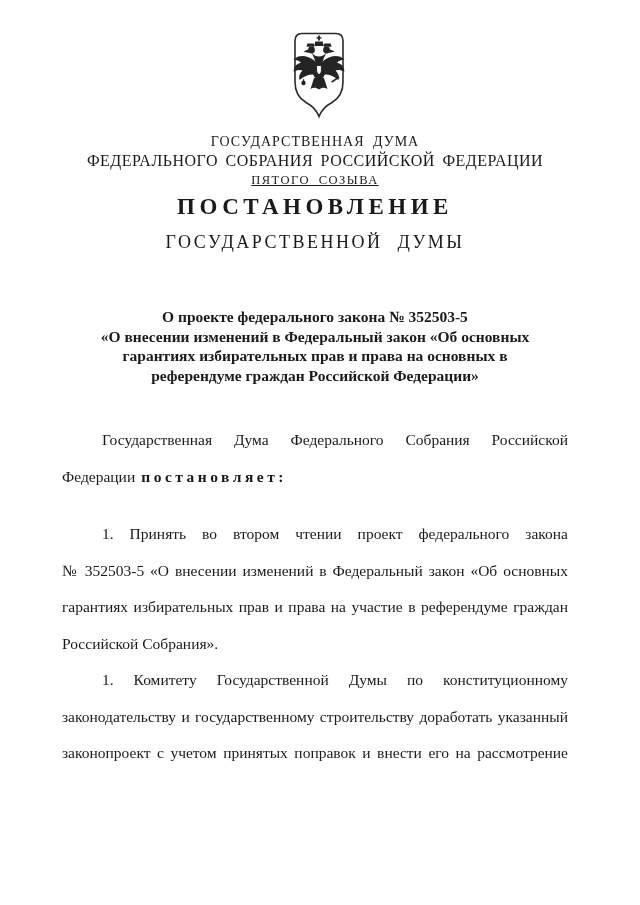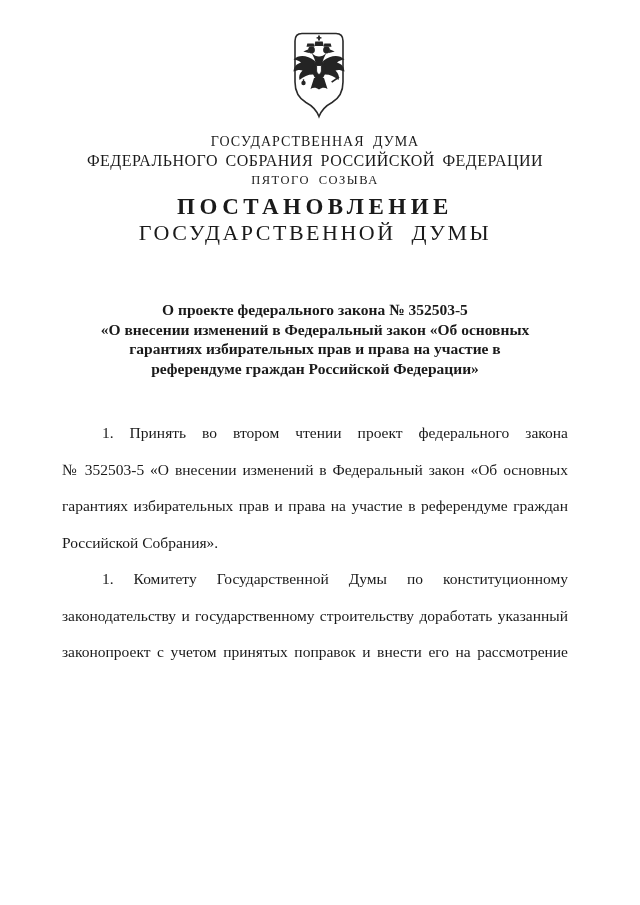--- a/index.html
+++ b/index.html
@@ -10,23 +10,23 @@
     color:#1a1a1a;
     font-family:"Liberation Serif","DejaVu Serif",serif;
     box-sizing:border-box;
     padding:28px 72px 0 62px;
     overflow:hidden;
   }
   .emblem-wrap { text-align:center; margin-bottom:16px; transform:translateX(4px); height:90px; }
   .center { text-align:center; }
   .lh1 { font-size:14px; letter-spacing:1px; word-spacing:4px; }
   .lh2 { font-size:16px; letter-spacing:0.5px; word-spacing:3px; margin-top:2px; }
-  .lh3 { font-size:12.5px; letter-spacing:1.5px; word-spacing:4px; margin-top:3px; }
+  .lh3 { font-size:12.5px; letter-spacing:1.5px; word-spacing:4px; margin-top:3px;text-decoration:underline; }
   .t1 { font-size:23px; font-weight:bold; letter-spacing:4.5px; margin-top:6px; }
-  .t2 { font-size:22px; letter-spacing:2.5px; word-spacing:8px; margin-top:0px; }
+  .t2 { font-size:18px; letter-spacing:2.5px; word-spacing:8px; margin-top:12px; }
   .subject {
     margin-top:54px;
     font-weight:bold;
     font-size:15.5px;
     line-height:19.5px;
     text-align:center;
   }
   .bodytext { margin-top:37px; font-size:15.5px; line-height:36.5px; }
   .bline { text-align:justify; text-align-last:justify; }
   .bline.lastline { text-align:left; text-align-last:left; }
@@ -69,26 +69,32 @@
   <div class="lh1 center">ГОСУДАРСТВЕННАЯ ДУМА</div>
   <div class="lh2 center">ФЕДЕРАЛЬНОГО СОБРАНИЯ РОССИЙСКОЙ ФЕДЕРАЦИИ</div>
   <div class="lh3 center">ПЯТОГО СОЗЫВА</div>
 
   <div class="t1 center">ПОСТАНОВЛЕНИЕ</div>
   <div class="t2 center">ГОСУДАРСТВЕННОЙ ДУМЫ</div>
 
   <div class="subject">
     <div>О проекте федерального закона № 352503-5</div>
     <div>«О внесении изменений в Федеральный закон «Об основных</div>
-    <div>гарантиях избирательных прав и права на участие в</div>
+    <div>гарантиях избирательных прав и права на основных в</div>
     <div>референдуме граждан Российской Федерации»</div>
   </div>
 
   <div class="bodytext">
 
+    <div class="para">
+      <div class="bline indent">Государственная Дума Федерального Собрания Российской</div>
+      <div class="bline lastline">
+        <span>Федерации</span><span class="kw">постановляет:</span>
+      </div>
+    </div>
 
     <div class="para clause-1">
       <div class="bline indent">1. Принять во втором чтении проект федерального закона</div>
       <div class="bline">№ 352503-5 «О внесении изменений в Федеральный закон «Об основных</div>
       <div class="bline">гарантиях избирательных прав и права на участие в референдуме граждан</div>
       <div class="bline lastline">Российской Собрания».</div>
     </div>
 
     <div class="para clause-2">
       <div class="bline indent">1. Комитету Государственной Думы по конституционному</div>

